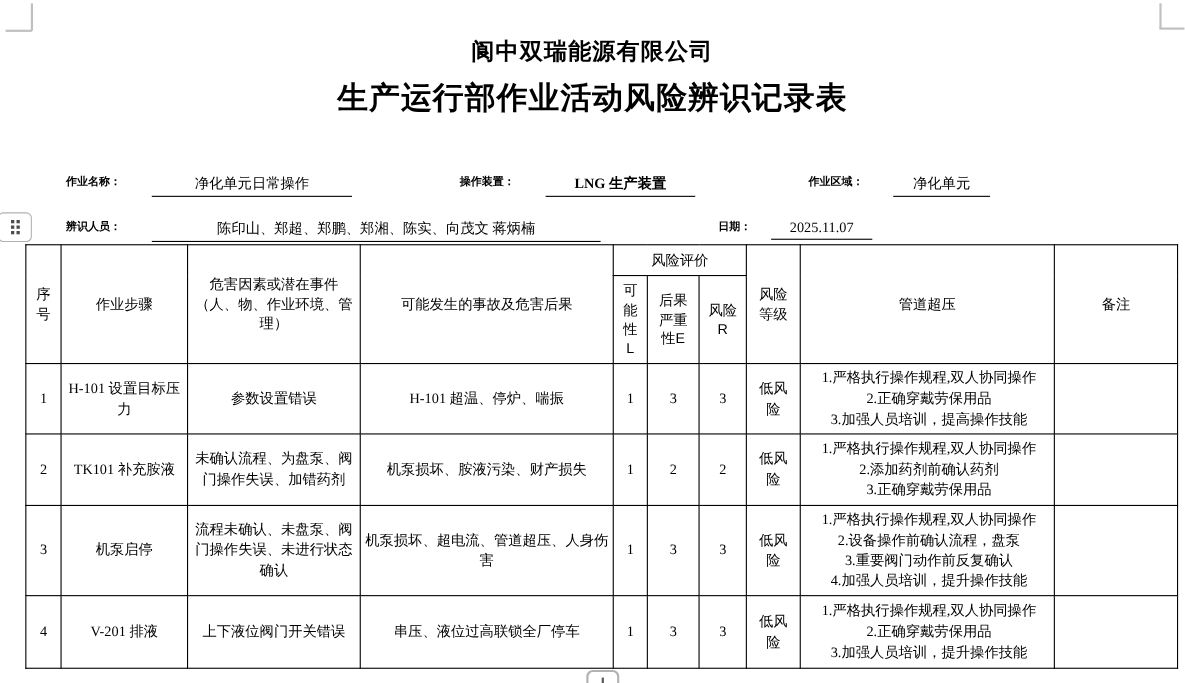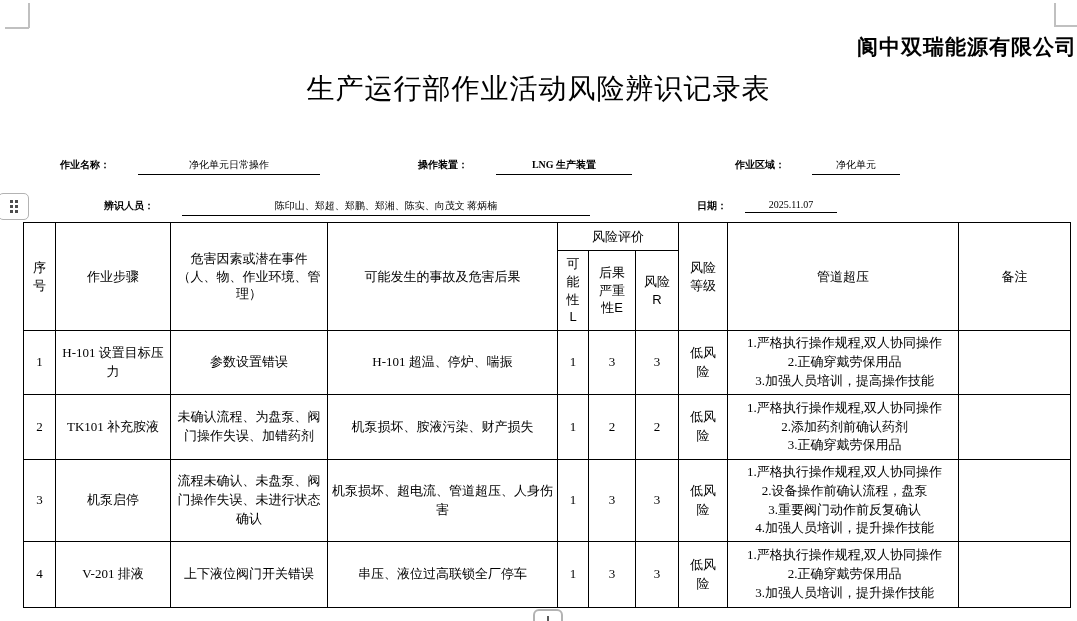--- a/index.html
+++ b/index.html
@@ -15,31 +15,31 @@
 
   
   .drag-handle { position: absolute; left: -2px; top: 193px; width: 31px; height: 27px;
     background: #fff; border: 1px solid #b3b3b3; border-radius: 5px;
     display: flex; align-items: center; justify-content: center; cursor: grab; }
   .dots { display: grid; grid-template-columns: 3px 3px; grid-template-rows: 3px 3px 3px;
     gap: 2px; }
   .dots i { background: #4d4d4d; width: 3px; height: 3px; display: block; }
 
   
-  .company { position: absolute; top: 33px; left: 0; width: 100%; text-align: right;
+  .company { position: absolute; top: 33px; left: 0; width: 100%; text-align: center;
     font-size: 21px; font-weight: bold; letter-spacing: 1px; }
   .doc-title { position: absolute; top: 70px; left: 0; width: 100%; text-align: center;
-    font-size: 28px; font-weight: normal; letter-spacing: 1px; }
+    font-size: 28px; font-weight: bold; letter-spacing: 1px; }
 
   
   .lbl { position: absolute; font-family: "Liberation Sans", sans-serif;
     font-size: 10px; font-weight: 600; white-space: nowrap; }
-  .val { position: absolute; font-size: 10px; text-align: center;
+  .val { position: absolute; font-size: 13px; text-align: center;
     border-bottom: 1px solid #000; padding-bottom: 2px; white-space: nowrap; }
-  .l1 { top: 158px; } .l2 { top: 199px; margin-left: 44px; }
+  .l1 { top: 158px; } .l2 { top: 199px; }
   .p-job-l  { left: 60px; }  .p-job-v  { left: 138px; width: 182px; }
   .p-dev-l  { left: 418px; } .p-dev-v  { left: 496px; width: 136px; font-weight: bold; }
   .p-area-l { left: 735px; } .p-area-v { left: 812px; width: 88px; }
   .p-idf-l  { left: 60px; }  .p-idf-v  { left: 138px; width: 408px; }
   .p-date-l { left: 653px; } .p-date-v { left: 701px; width: 92px; }
 
   
   table { position: absolute; left: 23px; top: 222px; width: 1047px;
     border-collapse: collapse; table-layout: fixed; }
   th, td { border: 1px solid #000; vertical-align: middle; text-align: center;

